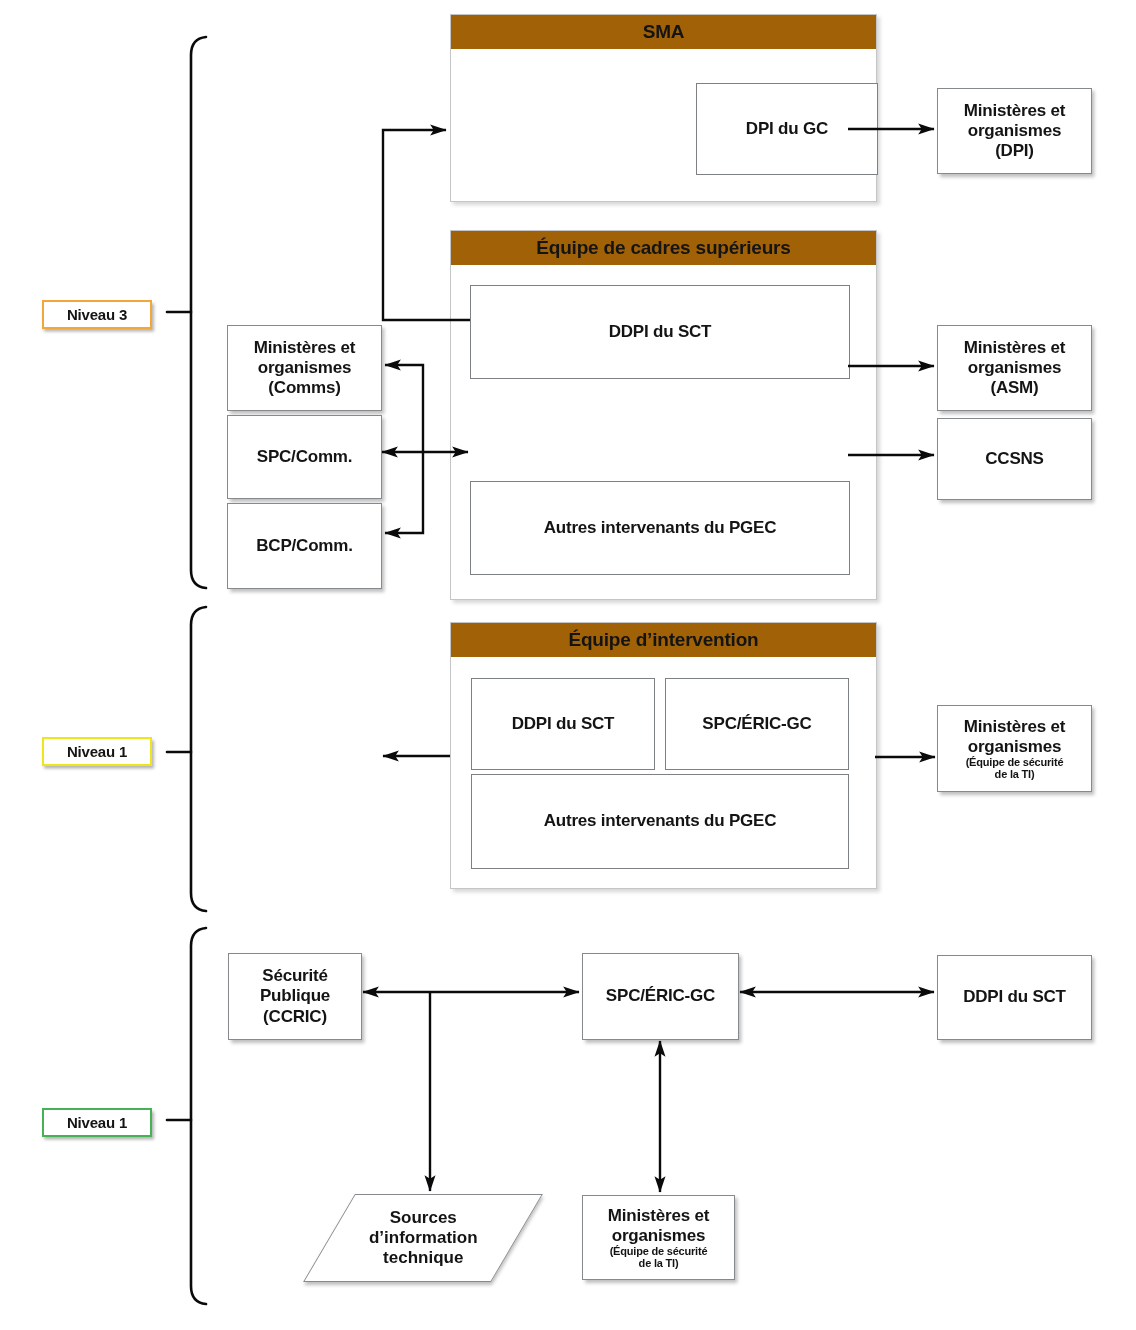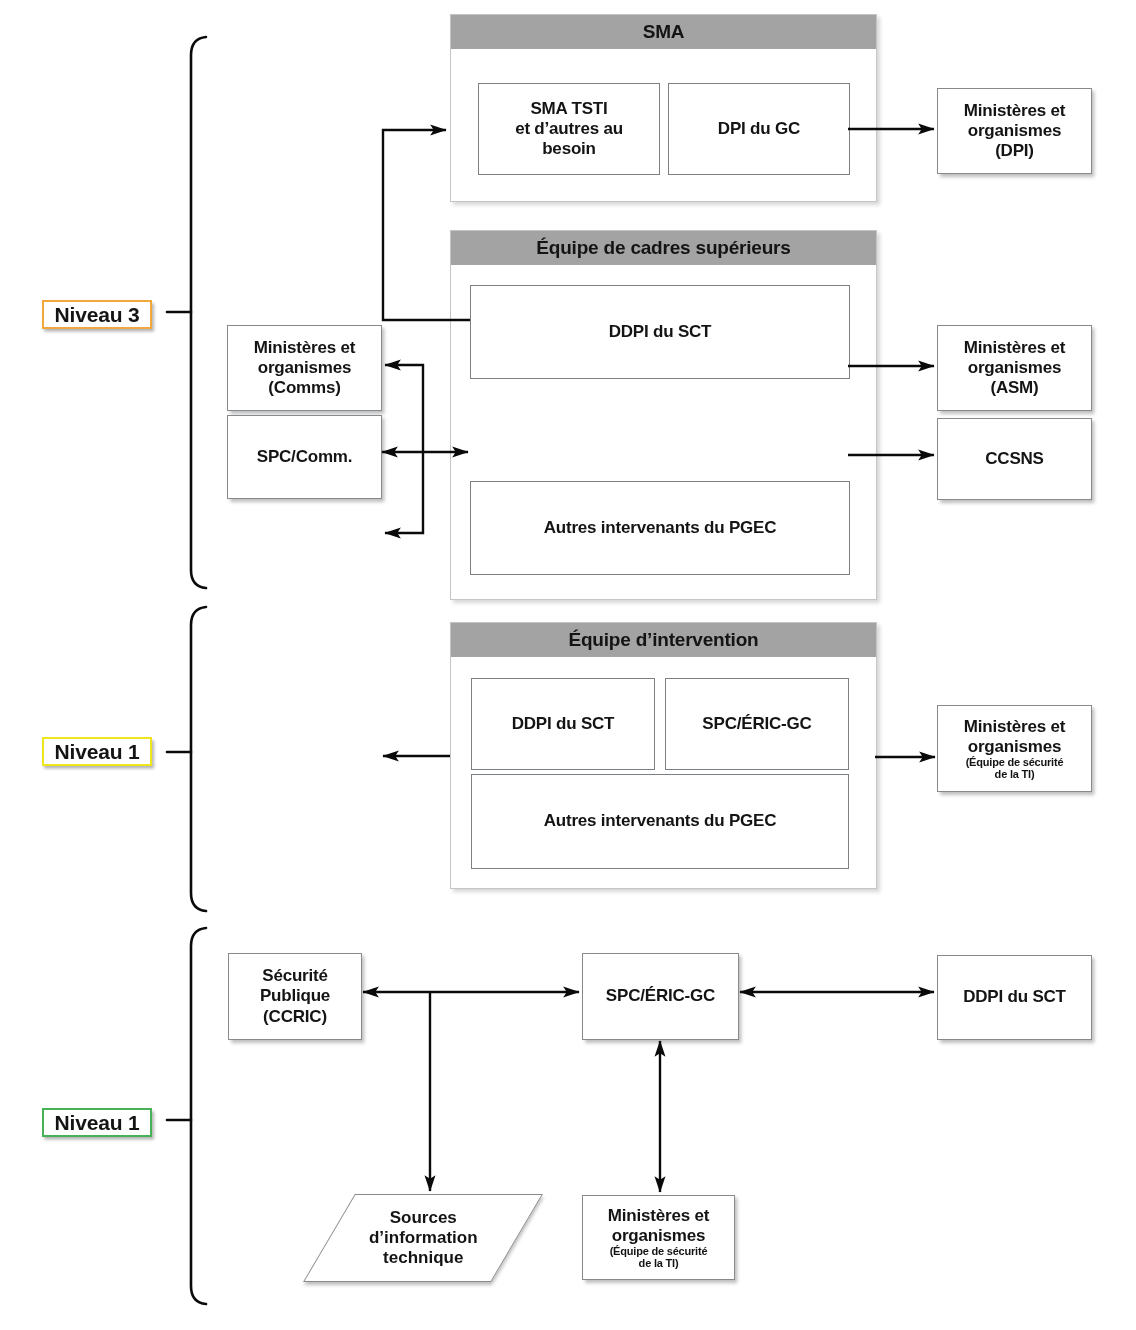--- a/index.html
+++ b/index.html
@@ -6,37 +6,37 @@
   .stage{
     position:relative;width:1136px;height:1330px;background:#fff;overflow:hidden;
     font-family:"Liberation Sans","DejaVu Sans",sans-serif;color:#141414;
   }
   .overlay{position:absolute;left:0;top:0;width:1136px;height:1330px;pointer-events:none;z-index:6;}
   .container{
     position:absolute;background:#fff;border:1.4px solid #c3c5c6;
     box-shadow:2.5px 3px 4px rgba(0,0,0,.16);z-index:2;
   }
   .band{
-    position:absolute;left:0;top:0;right:0;height:34px;background:#a3a3a3;
+    position:absolute;left:0;top:0;right:0;height:34px;background:#a16207;
     display:flex;align-items:center;justify-content:center;
     font-weight:700;font-size:19px;letter-spacing:-0.2px;
   }
   .box{
     position:absolute;background:#fff;border:1.4px solid #868a8c;
     display:flex;align-items:center;justify-content:center;text-align:center;
     font-weight:700;font-size:17px;line-height:1.18;letter-spacing:-0.2px;z-index:3;
     box-shadow:2.5px 3px 3.5px rgba(0,0,0,.26);
   }
   .box.flat{box-shadow:none;border-color:#7d8183;}
   .box .txt{white-space:pre-line;display:block;}
   .sub{display:block;font-size:11px;line-height:1.08;white-space:pre-line;letter-spacing:-0.2px;}
   .niveau{
     position:absolute;width:106px;height:25px;background:#fff;border:2px solid #999;
     display:flex;align-items:center;justify-content:center;
-    font-weight:700;font-size:21px;letter-spacing:-0.2px;z-index:3;
+    font-weight:700;font-size:15px;letter-spacing:-0.2px;z-index:3;
     box-shadow:2px 2.5px 3px rgba(0,0,0,.3);
   }
   .para{
     position:absolute;left:329px;top:1194px;width:186px;height:86px;
     background:#fff;border:1.4px solid #868a8c;transform:skewX(-30.5deg);
     display:flex;align-items:center;justify-content:center;z-index:3;
     box-shadow:2.5px 3px 3.5px rgba(0,0,0,.26);
   }
   .para .txt{transform:skewX(30.5deg);font-weight:700;font-size:17px;line-height:1.18;text-align:center;white-space:pre-line;}
 </style>
@@ -95,26 +95,21 @@
     </div>
   <div class="niveau" style="left: 42px; top: 1108px; border-color: rgb(71, 177, 86);">
       <span>Niveau 1</span>
     </div>
 
   <div class="container" style="left:450px;top:14px;width:425px;height:186px;">
     <div class="band">
       <span>SMA</span>
     </div>
   </div>
-  <div class="box flat" style="left:478px;top:83px;width:180px;height:90px;">
-    <span class="txt">SMA TSTI
-et d’autres au
-besoin</span>
-  </div>
-  <div class="box flat" style="left:668px;top:83px;width:180px;height:90px;">
+  <div class="box flat" style="left:696px;top:83px;width:180px;height:90px;">
     <span class="txt">DPI du GC</span>
   </div>
 
   <div class="container" style="left:450px;top:230px;width:425px;height:368px;">
     <div class="band">
       <span>Équipe de cadres supérieurs</span>
     </div>
   </div>
   <div class="box flat" style="left:470px;top:285px;width:378px;height:92px;">
     <span class="txt">DDPI du SCT</span>
@@ -123,20 +118,23 @@
     <span class="txt">Autres intervenants du PGEC</span>
   </div>
 
   <div class="box" style="left:227px;top:325px;width:153px;height:84px;">
     <span class="txt">Ministères et
 organismes
 (Comms)</span>
   </div>
   <div class="box" style="left:227px;top:415px;width:153px;height:82px;">
     <span class="txt">SPC/Comm.</span>
+  </div>
+  <div class="box" style="left:227px;top:503px;width:153px;height:84px;">
+    <span class="txt">BCP/Comm.</span>
   </div>
 
   <div class="box" style="left:937px;top:88px;width:153px;height:84px;">
     <span class="txt">Ministères et
 organismes
 (DPI)</span>
   </div>
   <div class="box" style="left:937px;top:325px;width:153px;height:84px;">
     <span class="txt">Ministères et
 organismes

